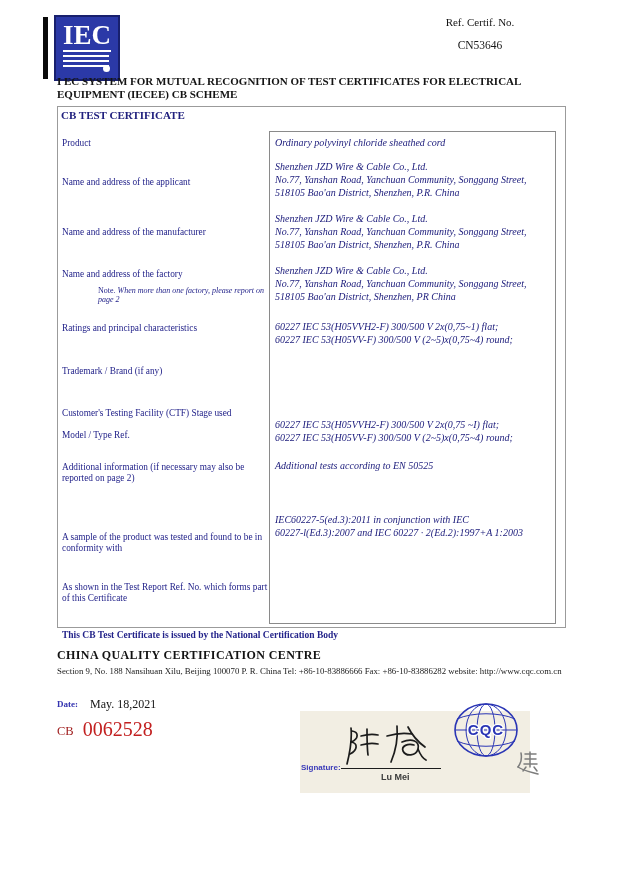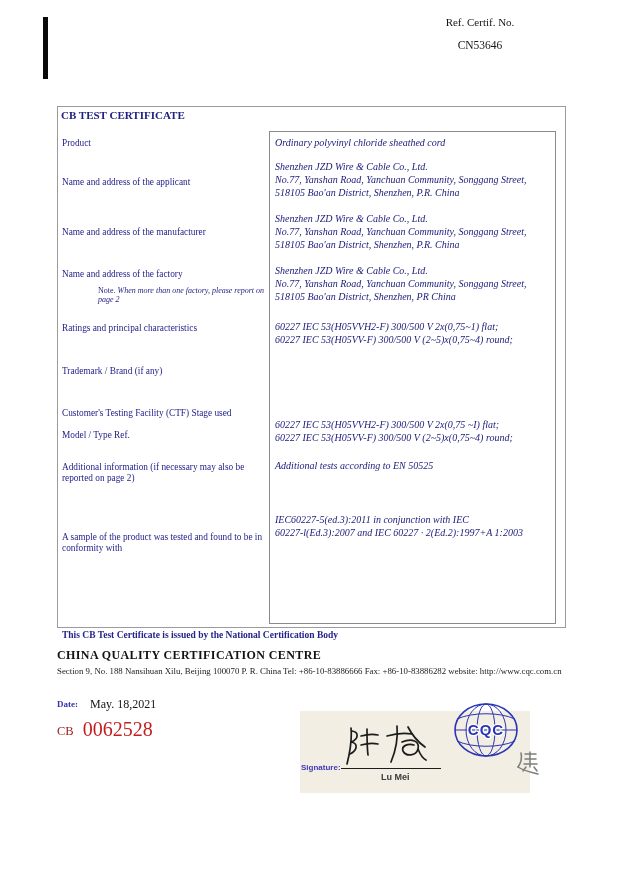--- a/index.html
+++ b/index.html
@@ -68,45 +68,54 @@
   #cqc-text { font-family:"Liberation Sans", sans-serif; font-weight:bold; font-size:15px; letter-spacing:1px; fill:#2a35b5; stroke:#ffffff; stroke-width:2.6px; paint-order:stroke; }
   #stamp { position:absolute; left:515px; top:750px; }
 </style>
 </head>
 <body>
 
 <div id="page">
 
   <div id="iec-logo">
     <div id="iec-bar"></div>
+    <div id="iec-box">
+      <span id="iec-text">IEC</span>
+      <div class="iec-line"></div>
+      <div class="iec-line"></div>
+      <div class="iec-line"></div>
+      <div id="iec-dot"></div>
+    </div>
   </div>
 
   <div id="ref-block">
     <div>Ref. Certif. No.</div>
     <div id="ref-no">CN53646</div>
   </div>
 
+  <div id="scheme-title">I EC SYSTEM FOR MUTUAL RECOGNITION OF TEST CERTIFICATES FOR ELECTRICAL EQUIPMENT (IECEE) CB SCHEME</div>
 
   <div id="outer-box">
     <div id="cert-title">CB TEST CERTIFICATE</div>
 
     <div class="lbl" style="top:31px">Product</div>
     <div class="lbl" style="top:70px">Name and address of the applicant</div>
     <div class="lbl" style="top:120px">Name and address of the manufacturer</div>
     <div class="lbl" style="top:162px">Name and address of the factory</div>
     <div class="lbl-note" style="top:179px">
       <span>Note. </span>
       <span class="it">When more than one factory, please report on page 2</span>
     </div>
     <div class="lbl" style="top:216px">Ratings and principal characteristics</div>
     <div class="lbl" style="top:259px">Trademark / Brand (if any)</div>
     <div class="lbl" style="top:301px">Customer's Testing Facility (CTF) Stage used</div>
     <div class="lbl" style="top:323px">Model / Type Ref.</div>
     <div class="lbl" style="top:355px">Additional information (if necessary may also be reported on page 2)</div>
     <div class="lbl" style="top:425px">A sample of the product was tested and found to be in conformity with</div>
+    <div class="lbl" style="top:475px">As shown in the Test Report Ref. No. which forms part of this Certificate</div>
 
     <div id="value-box">
       <div class="val" style="top:4px">Ordinary polyvinyl chloride sheathed cord</div>
       <div class="val" style="top:28px">Shenzhen JZD Wire &amp; Cable Co., Ltd.
 No.77, Yanshan Road, Yanchuan Community, Songgang Street,
 518105 Bao'an District, Shenzhen, P.R. China</div>
       <div class="val" style="top:80px">Shenzhen JZD Wire &amp; Cable Co., Ltd.
 No.77, Yanshan Road, Yanchuan Community, Songgang Street,
 518105 Bao'an District, Shenzhen, P.R. China</div>
       <div class="val" style="top:132px">Shenzhen JZD Wire &amp; Cable Co., Ltd.

